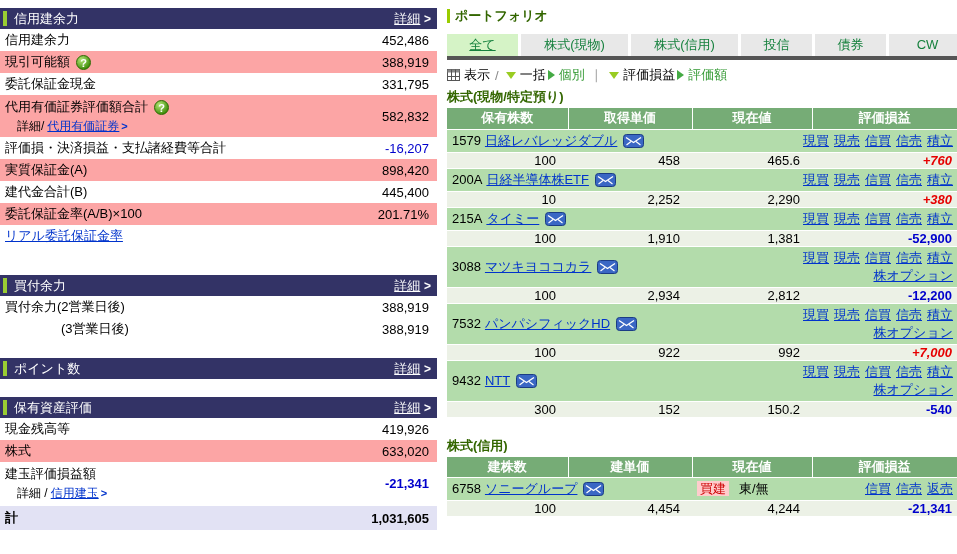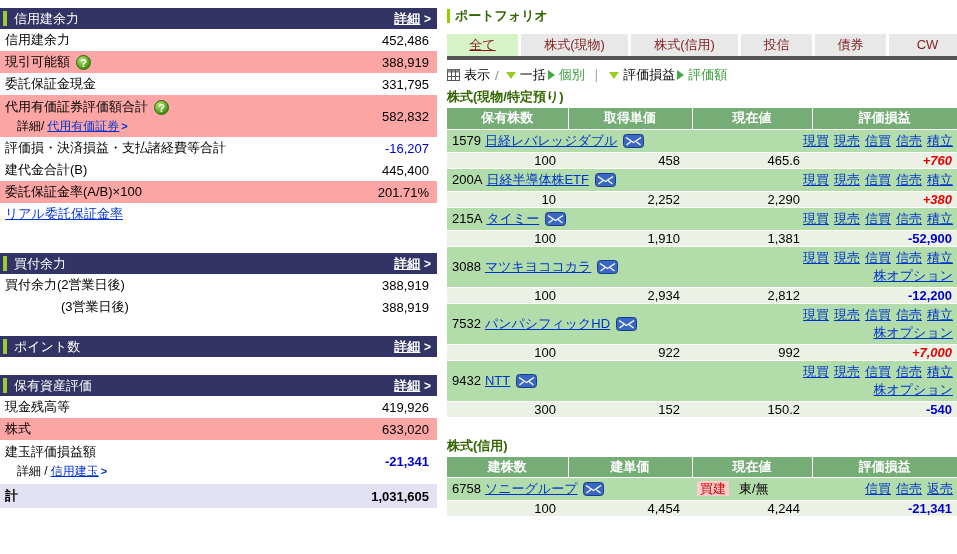--- a/index.html
+++ b/index.html
@@ -6,21 +6,21 @@
   html,body { width:957px; height:554px; background:#fff; overflow:hidden;
     font-family:"Liberation Sans","DejaVu Sans",sans-serif; font-size:13px; color:#000; }
   .layout { display:flex; width:957px; }
 
   
   .left-panel { width:437px; padding-top:8px; flex:none; }
   .sec { margin-bottom:0; }
   .sec-header { height:21px; background:#333366; color:#fff; display:flex; align-items:center; }
   .sec-header .accent { width:4px; height:15px; background:#99cc33; margin:0 7px 0 3px; flex:none; }
   .sec-header .detail { margin-left:auto; padding-right:6px; color:#fff; }
-  .sec-header .detail a { color:#fff; text-decoration:underline; cursor:pointer;font-weight:bold; }
+  .sec-header .detail a { color:#fff; text-decoration:underline; cursor:pointer; }
   .sec-header .detail .arrow { text-decoration:none; font-weight:bold; font-size:12px; }
   .lrow { display:flex; align-items:center; min-height:22px; padding:0 8px 0 5px; }
   .lrow.alt { background:#fca5a5; }
   .lrow .value { margin-left:auto; text-align:left; white-space:nowrap; }
   .lrow.multi { align-items:center; padding-top:2px; padding-bottom:2px; }
   .label-block .l1 { display:flex; align-items:center; min-height:20px; }
   .label-block .l2 { font-size:12px; padding-left:12px; color:#000; min-height:18px; display:flex; align-items:center; }
   .label-block .l2 a { color:#0033cc; text-decoration:underline; cursor:pointer; margin-left:3px;}
   .label-block .l2 .arrow { color:#0033cc; font-weight:bold; margin-left:2px; text-decoration:none; font-size:11px;}
   .neg { color:#0000cc; }
@@ -35,21 +35,21 @@
     background:#e2e2f4; font-weight:bold; margin-top:2px; }
   .total-row .value { margin-left:auto; }
   .gap28 { height:28px; } .gap18 { height:18px; }
 
   
   .right-panel { width:510px; margin-left:10px; padding-top:7px; flex:none; }
   .pf-title { display:flex; align-items:center; color:#336600; font-weight:bold; margin-bottom:9px; }
   .pf-title .bar { width:3px; height:14px; background:#99cc00; margin-right:5px; }
   .tabs { display:flex; gap:3px; }
   .tab { height:22px; line-height:22px; text-align:center; background:#e8e8e8;
-    color:#7f1d1d; cursor:pointer; flex:none; }
+    color:#15803d; cursor:pointer; flex:none; }
   .tab.active { background:#d5f3c6; text-decoration:underline; }
   .tab-underbar { height:4px; background:#555555; margin-bottom:5px; }
   .toolbar { display:flex; align-items:center; height:20px; margin-bottom:2px; }
   .toolbar .sep { color:#888; margin:0 5px; }
   .toolbar .lbl { color:#000; }
   .toolbar a.green { color:#339933; cursor:pointer; }
   .tri-down { width:0; height:0; border-left:5px solid transparent; border-right:5px solid transparent;
     border-top:7px solid #99cc22; margin:0 4px 0 2px; }
   .tri-right { width:0; height:0; border-top:5px solid transparent; border-bottom:5px solid transparent;
     border-left:7px solid #44aa44; margin:0 4px 0 2px; }
@@ -110,20 +110,24 @@
             <span>詳細/</span>
             <a>代用有価証券</a>
             <span class="arrow">&gt;</span>
           </div>
         </div>
         <span class="value">582,832</span>
       </div>
       <div class="lrow">
         <span>評価損・決済損益・支払諸経費等合計</span>
         <span class="value neg">-16,207</span>
+      </div>
+      <div class="lrow alt">
+        <span>実質保証金(A)</span>
+        <span class="value">898,420</span>
       </div>
       <div class="lrow">
         <span>建代金合計(B)</span>
         <span class="value">445,400</span>
       </div>
       <div class="lrow alt">
         <span>委託保証金率(A/B)×100</span>
         <span class="value">201.71%</span>
       </div>
       <div class="lrow">

